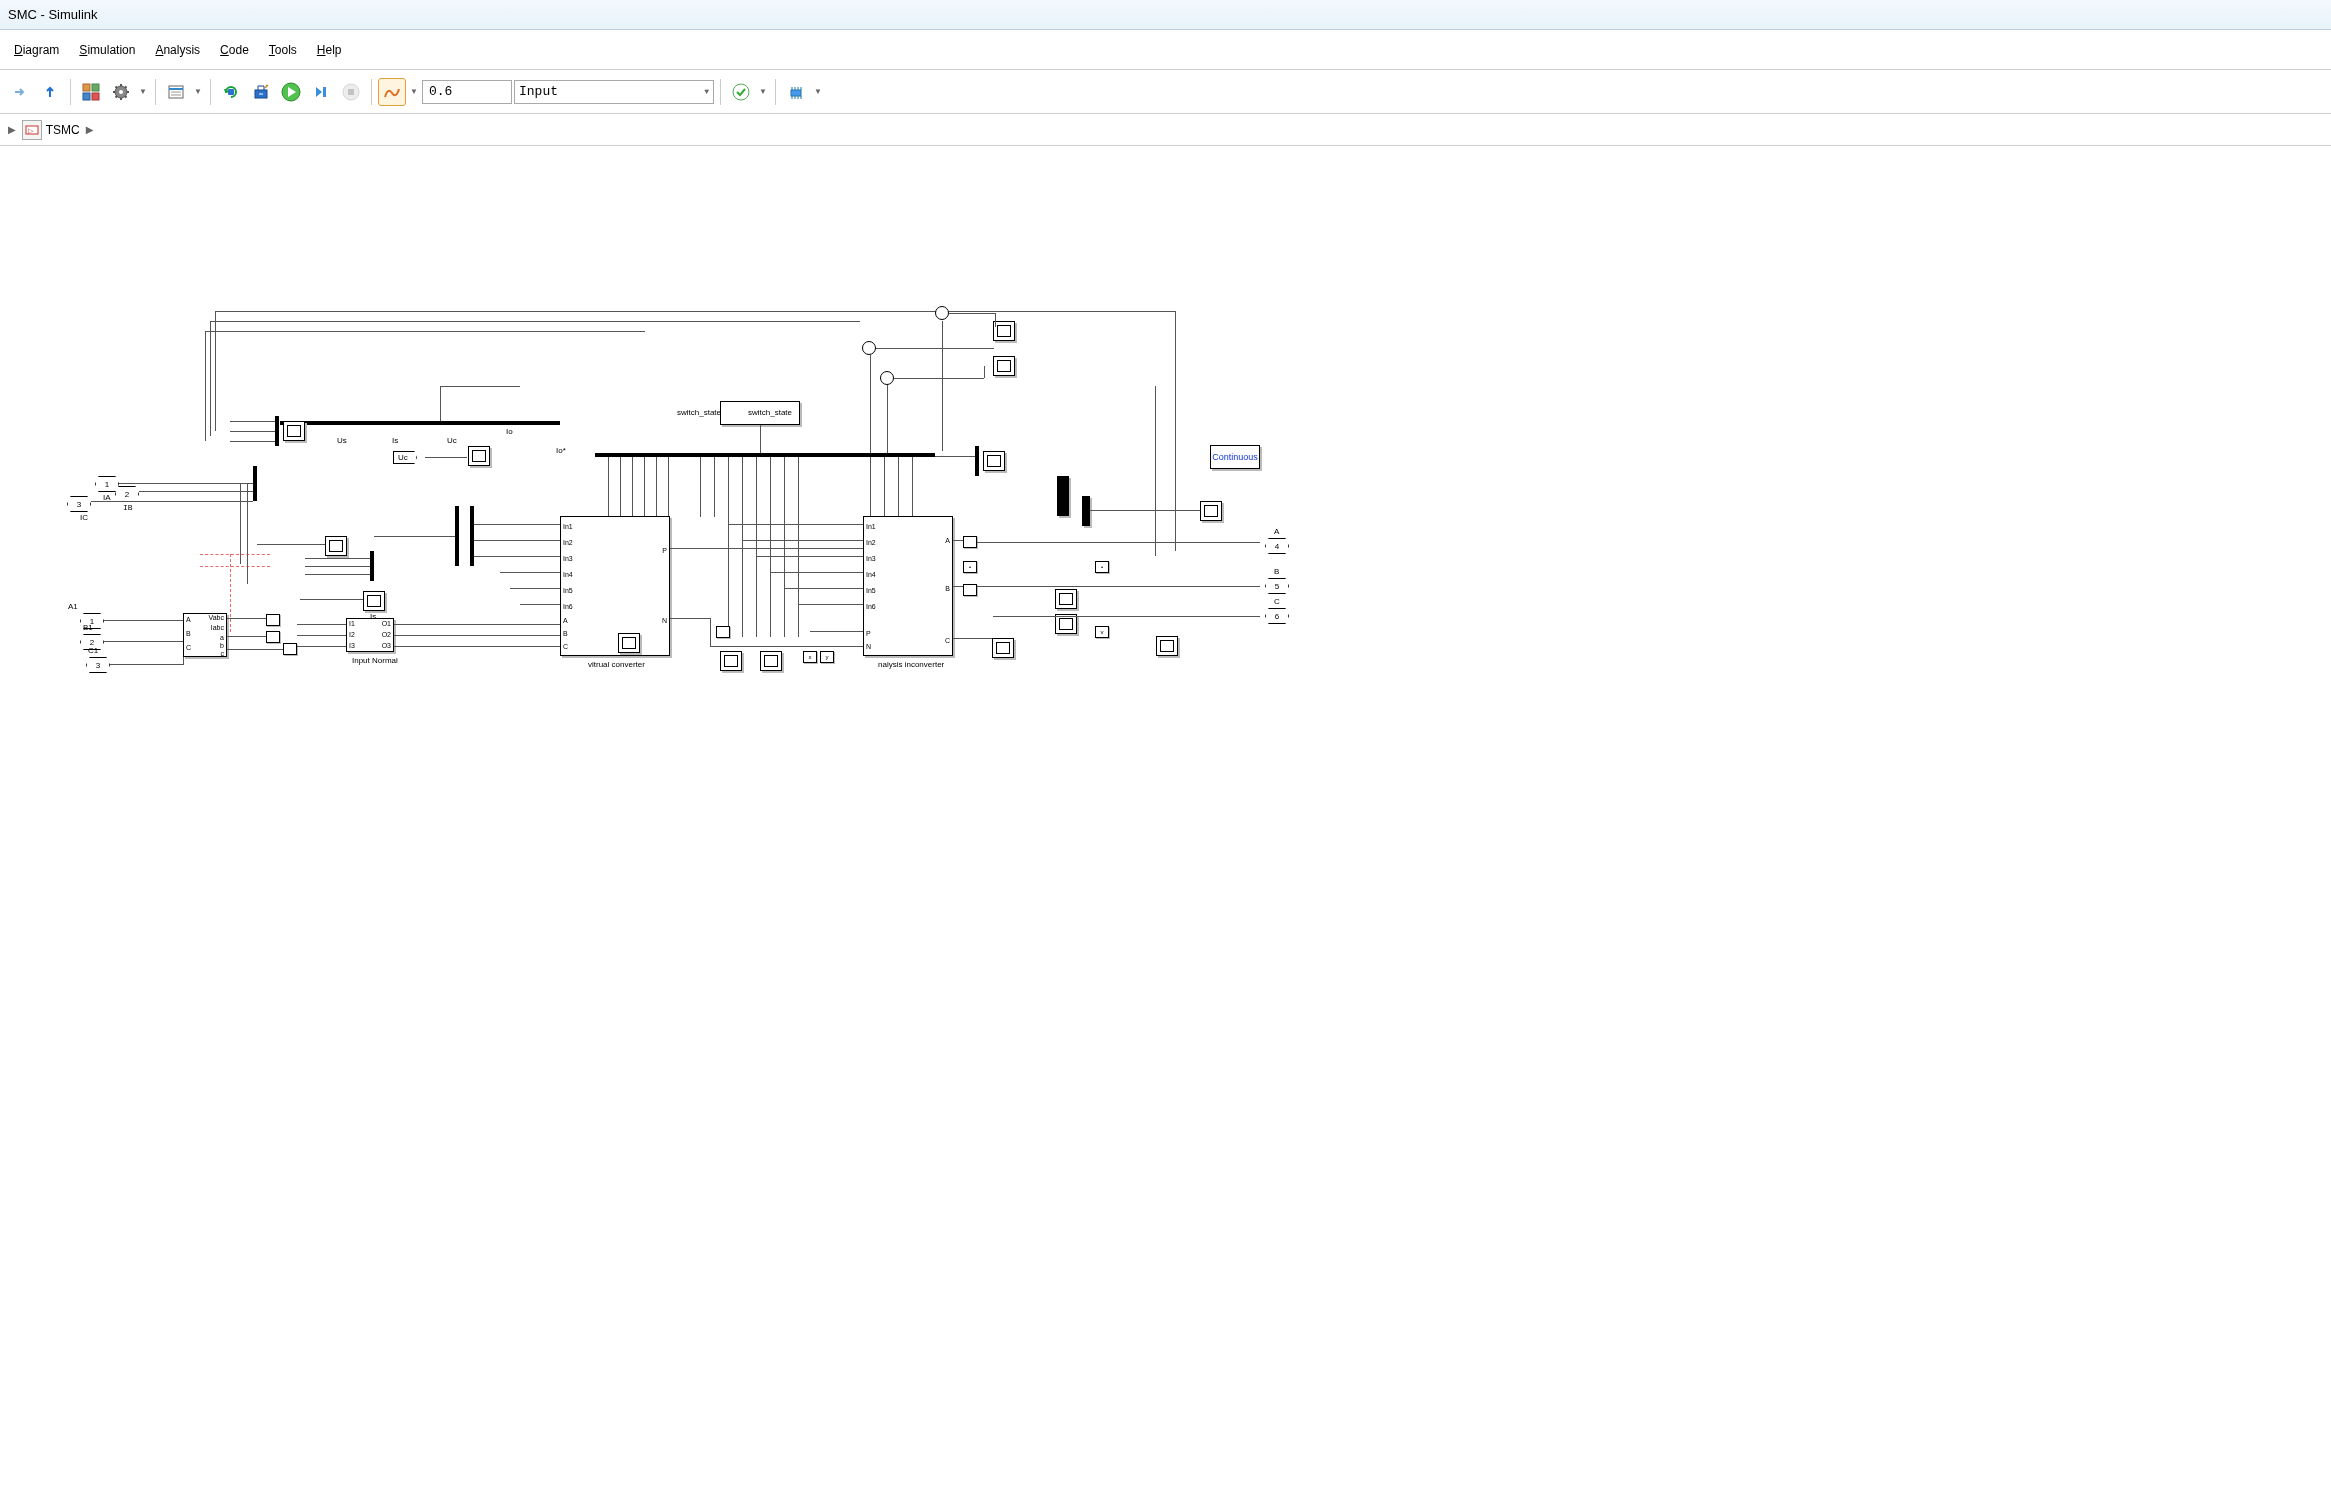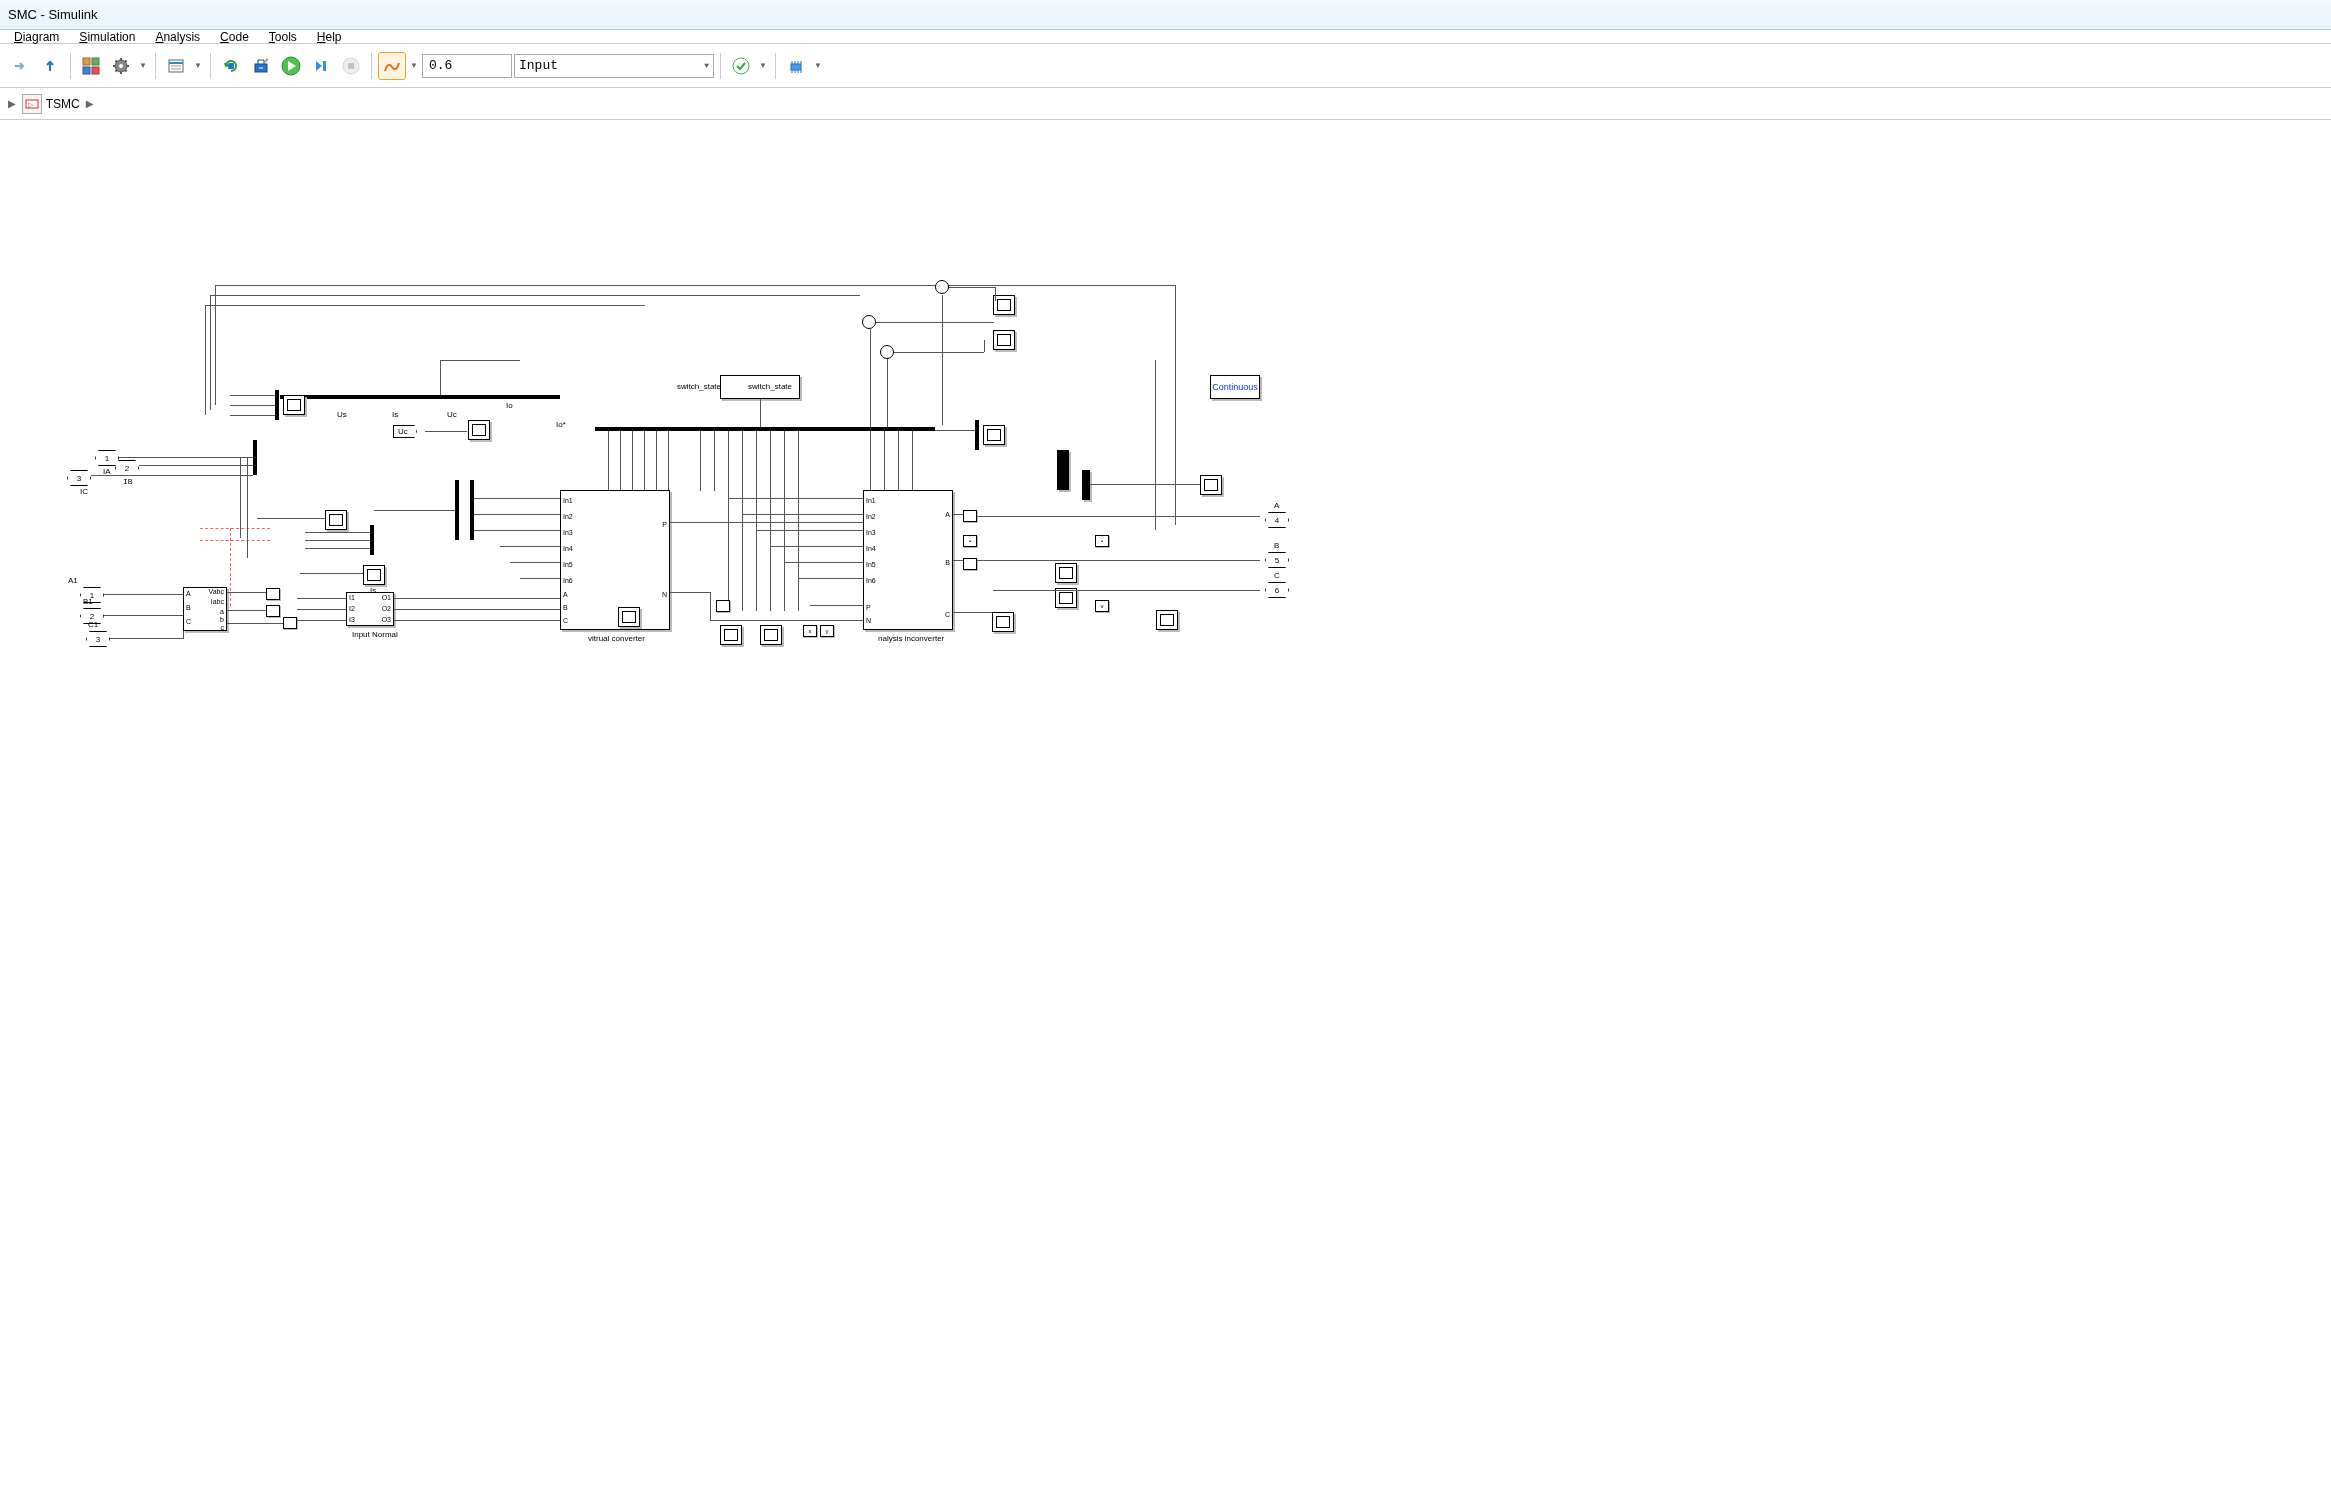--- a/index.html
+++ b/index.html
@@ -1,18 +1,18 @@
 <!DOCTYPE html>
 <html><head>
 <meta charset="utf-8">
 <style>
   * { box-sizing: border-box; margin: 0; padding: 0; }
   body { font-family: "Segoe UI", Tahoma, sans-serif; font-size: 12px; background: #fff; color: #000; }
   .titlebar { background: linear-gradient(#f3f9fd, #e8f3fa); border-bottom: 1px solid #bcd; height: 30px; display: flex; align-items: center; padding: 0 8px; font-size: 13px; }
-  .menubar { border-bottom: 1px solid #ccc; height: 14px; display: flex; align-items: center; padding: 0 4px; }
+  .menubar { border-bottom: 1px solid #ccc; height: 40px; display: flex; align-items: center; padding: 0 4px; }
   .menubar span { padding: 3px 10px; cursor: default; }
   .menubar span u { text-decoration: underline; }
   .toolbar { border-bottom: 1px solid #ccc; height: 44px; display: flex; align-items: center; padding: 0 6px; gap: 2px; }
   .tbtn { width: 28px; height: 28px; border: 1px solid transparent; border-radius: 3px; display: flex; align-items: center; justify-content: center; cursor: pointer; }
   .tsep { width: 1px; height: 26px; background: #ccc; margin: 0 4px; }
   .tdrop { width: 12px; display: flex; align-items: center; justify-content: center; color: #666; font-size: 8px; cursor: pointer; }
   .tinput { height: 24px; border: 1px solid #aaa; padding: 0 6px; font-family: "Courier New", monospace; font-size: 13px; }
   .tselect { height: 24px; border: 1px solid #aaa; padding: 0 4px; font-family: "Courier New", monospace; font-size: 13px; background: #fff; display: flex; align-items: center; justify-content: space-between; cursor: pointer; }
   .breadcrumb { border-bottom: 1px solid #ccc; height: 32px; display: flex; align-items: center; padding: 0 6px; gap: 4px; }
   .bcicon { width: 20px; height: 20px; border: 1px solid #aaa; display: flex; align-items: center; justify-content: center; font-size: 10px; background: #f4f4f4; }
@@ -25,21 +25,21 @@
   .wire.h { height: 1px; }
   .wire.v { width: 1px; }
   .hex { position: absolute; width: 24px; height: 16px; background: #fff; border: 1px solid #000; clip-path: polygon(15% 0, 85% 0, 100% 50%, 85% 100%, 15% 100%, 0 50%); display: flex; align-items: center; justify-content: center; font-size: 8px; box-shadow: 2px 2px 0 #bbb; }
   .scope { position: absolute; width: 22px; height: 20px; border: 1px solid #000; background: #fff; box-shadow: 2px 2px 0 #bbb; }
   .scope::after { content: ""; position: absolute; inset: 3px; border: 1px solid #000; background: #fff; }
   .mux { position: absolute; width: 4px; background: #000; }
   .demux { position: absolute; width: 4px; background: #000; }
   .sum { position: absolute; width: 14px; height: 14px; border: 1px solid #000; border-radius: 50%; background: #fff; }
   .goto { position: absolute; background: #fff; border: 1px solid #000; clip-path: polygon(0 0, 90% 0, 100% 50%, 90% 100%, 0 100%); padding: 1px 8px 1px 4px; font-size: 8px; box-shadow: 1px 1px 0 #bbb; }
   .subsys { position: absolute; border: 1px solid #000; background: #fff; box-shadow: 2px 2px 0 #bbb; }
-  .powergui { color: #1034d8; font-size: 9px; text-align: center; padding-top: 6px; }
+  .powergui { color: #1034d8; font-size: 9px; text-align: center; padding-top: 6px; margin-top: 44px; }
   .smallblk { position: absolute; width: 14px; height: 12px; border: 1px solid #000; background: #fff; box-shadow: 1px 1px 0 #bbb; font-size: 6px; text-align: center; line-height: 10px; }
   .vline-dash { position: absolute; border-left: 1px dashed #e66; width: 0; }
   .hline-dash { position: absolute; border-top: 1px dashed #e66; height: 0; }
 </style>
 </head>
 <body>
 
 <div class="titlebar">
   <span>SMC - Simulink</span>
 </div>

